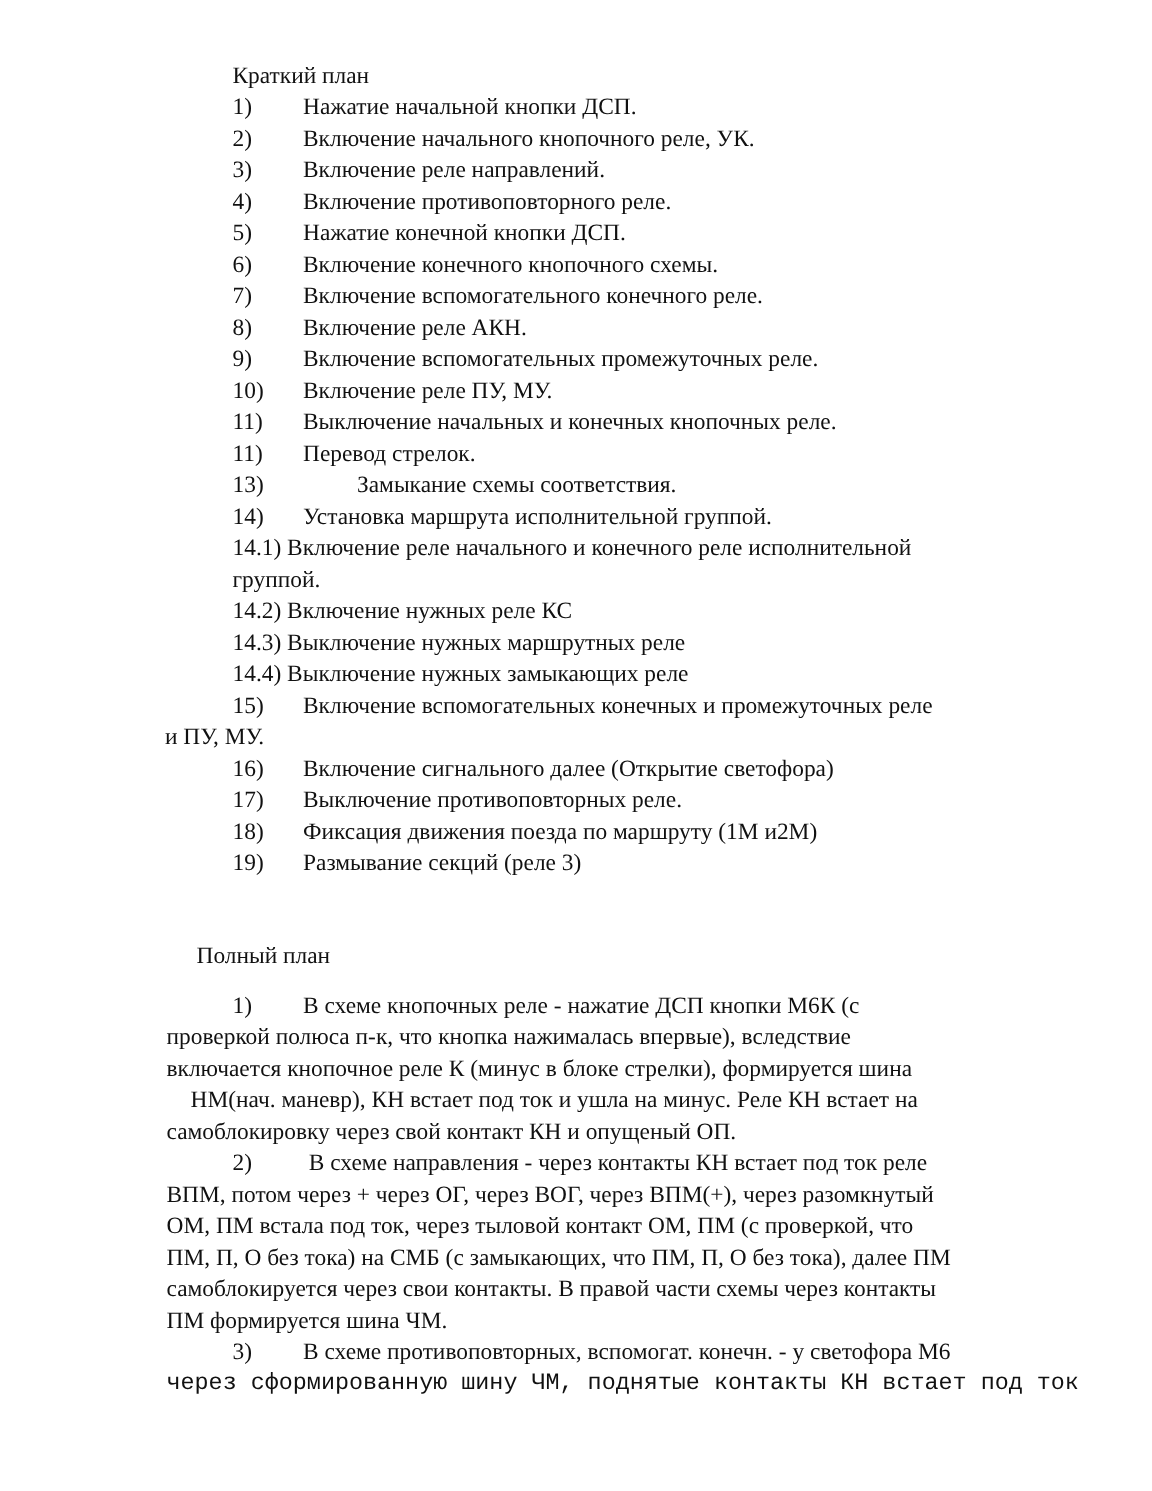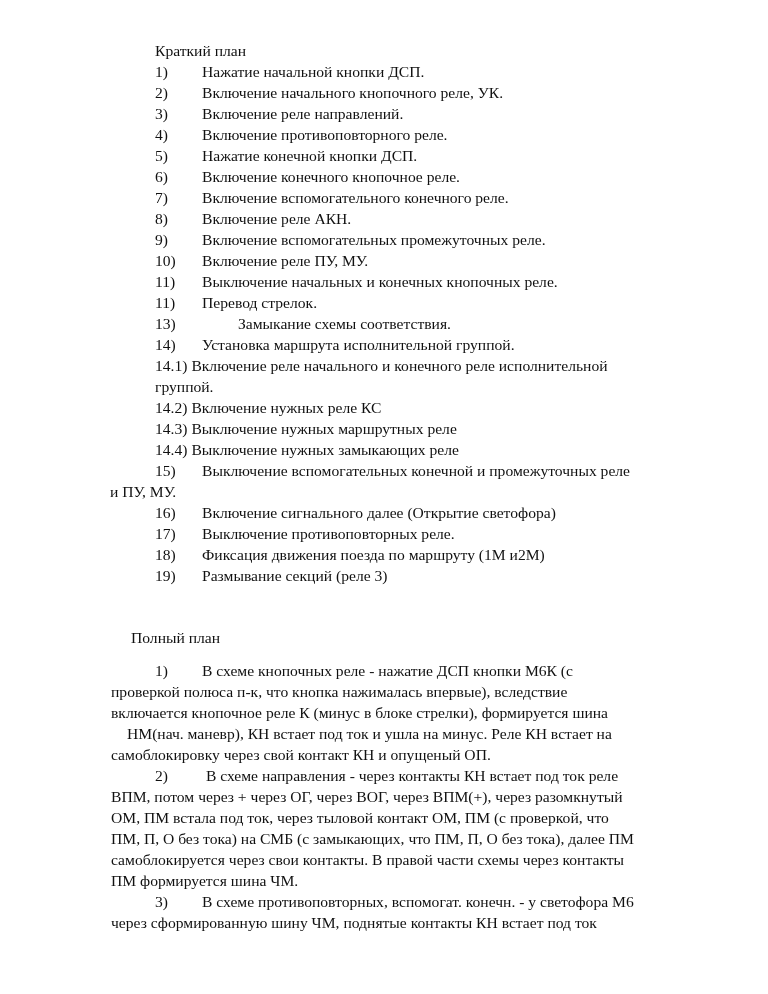--- a/index.html
+++ b/index.html
@@ -37,21 +37,21 @@
     <div class="line" style="top:124px;">
         <span class="num" style="left:155px;">4)</span>
         <span class="txt" style="left:202px;">Включение противоповторного реле.</span>
       </div>
     <div class="line" style="top:145px;">
         <span class="num" style="left:155px;">5)</span>
         <span class="txt" style="left:202px;">Нажатие конечной кнопки ДСП.</span>
       </div>
     <div class="line" style="top:166px;">
         <span class="num" style="left:155px;">6)</span>
-        <span class="txt" style="left:202px;">Включение конечного кнопочное реле.</span>
+        <span class="txt" style="left:202px;">Включение конечного кнопочного схемы.</span>
       </div>
     <div class="line" style="top:187px;">
         <span class="num" style="left:155px;">7)</span>
         <span class="txt" style="left:202px;">Включение вспомогательного конечного реле.</span>
       </div>
     <div class="line" style="top:208px;">
         <span class="num" style="left:155px;">8)</span>
         <span class="txt" style="left:202px;">Включение реле АКН.</span>
       </div>
     <div class="line" style="top:229px;">
@@ -80,21 +80,21 @@
       </div>
 
     <div class="line" style="left:155px; top:355px;">14.1) Включение реле начального и конечного реле исполнительной</div>
     <div class="line" style="left:155px; top:376px;">группой.</div>
     <div class="line" style="left:155px; top:397px;">14.2) Включение нужных реле КС</div>
     <div class="line" style="left:155px; top:418px;">14.3) Выключение нужных маршрутных реле</div>
     <div class="line" style="left:155px; top:439px;">14.4) Выключение нужных замыкающих реле</div>
 
     <div class="line" style="top:460px;">
         <span class="num" style="left:155px;">15)</span>
-        <span class="txt" style="left:202px;">Выключение вспомогательных конечной и промежуточных реле</span>
+        <span class="txt" style="left:202px;">Включение вспомогательных конечных и промежуточных реле</span>
       </div>
     <div class="line" style="left:110px; top:481px;">и ПУ, МУ.</div>
 
     <div class="line" style="top:502px;">
         <span class="num" style="left:155px;">16)</span>
         <span class="txt" style="left:202px;">Включение сигнального далее (Открытие светофора)</span>
       </div>
     <div class="line" style="top:523px;">
         <span class="num" style="left:155px;">17)</span>
         <span class="txt" style="left:202px;">Выключение противоповторных реле.</span>
@@ -129,16 +129,16 @@
     <div class="line" style="left:111px; top:786px;">ВПМ, потом через + через ОГ, через ВОГ, через ВПМ(+), через разомкнутый</div>
     <div class="line" style="left:111px; top:807px;">ОМ, ПМ встала под ток, через тыловой контакт ОМ, ПМ (с проверкой, что</div>
     <div class="line" style="left:111px; top:828px;">ПМ, П, О без тока) на СМБ (с замыкающих, что ПМ, П, О без тока), далее ПМ</div>
     <div class="line" style="left:111px; top:849px;">самоблокируется через свои контакты. В правой части схемы через контакты</div>
     <div class="line" style="left:111px; top:870px;">ПМ формируется шина ЧМ.</div>
 
     <div class="line" style="top:891px;">
         <span class="num" style="left:155px;">3)</span>
         <span class="txt" style="left:202px;">В схеме противоповторных, вспомогат. конечн. - у светофора М6</span>
       </div>
-    <div class="line" style="left:111px; top:912px;">через сформированную шину ЧМ, поднятые контакты КН встает под ток</div>
+    <div class="line" style="left:111px; top:912px;font-family:Liberation Mono, monospace;">через сформированную шину ЧМ, поднятые контакты КН встает под ток</div>
   </div>
 
 </div>
 
 </body></html>

